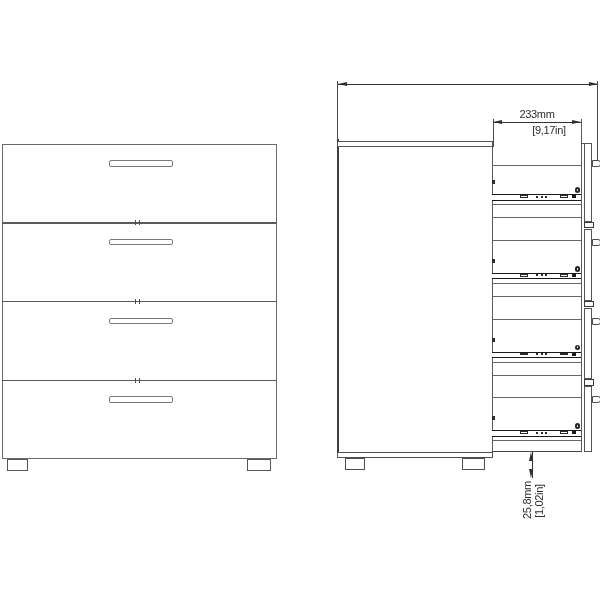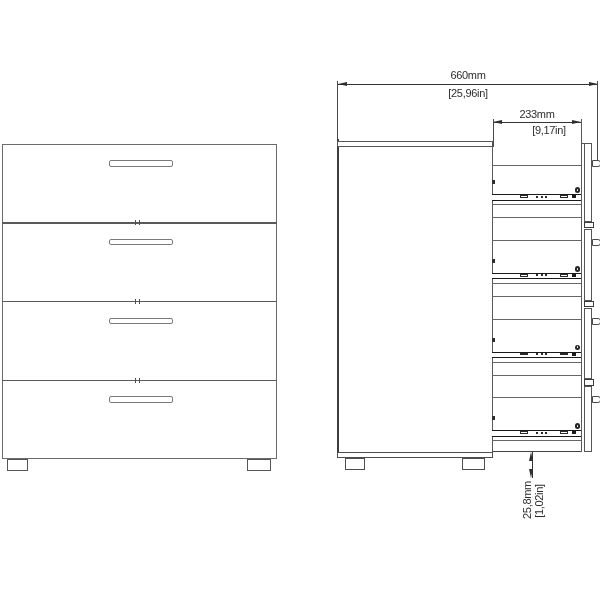--- a/index.html
+++ b/index.html
@@ -67,22 +67,20 @@
   <div class="abs" id="sv-col-bottom"></div>
   <div class="abs" id="sv-bottom-strip"></div>
   <div class="abs" id="sv-foot-l"></div>
   <div class="abs" id="sv-foot-r"></div>
 
   <div class="abs dimline" id="dim660-line"></div>
   <div class="abs extline" id="dim660-ext-l"></div>
   <div class="abs extline" id="dim660-ext-r"></div>
   <div class="abs arr arr-l" id="dim660-arrow-l"></div>
   <div class="abs arr arr-r" id="dim660-arrow-r"></div>
-  <div class="abs dim-text ctr" id="dim660-mm">660mm</div>
-  <div class="abs dim-text ctr" id="dim660-in">[25,96in]</div>
 
   <div class="abs dimline" id="dim233-line"></div>
   <div class="abs extline" id="dim233-ext-l"></div>
   <div class="abs arr arr-l" id="dim233-arrow-l"></div>
   <div class="abs arr arr-r" id="dim233-arrow-r"></div>
   <div class="abs dim-text ctr" id="dim233-mm">233mm</div>
   <div class="abs dim-text ctr" id="dim233-in">[9,17in]</div>
 
   <div class="abs dimline" id="dim258-line"></div>
   <div class="abs arr arr-u" id="dim258-arrow-up"></div>

